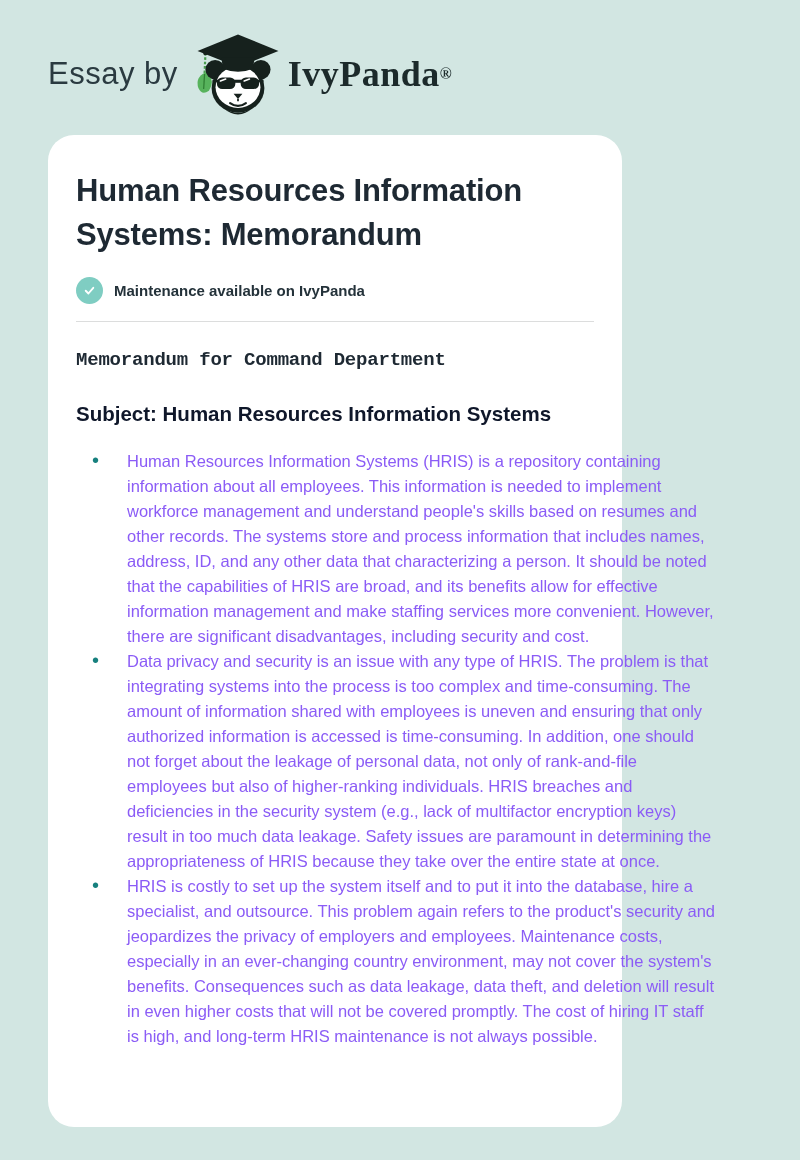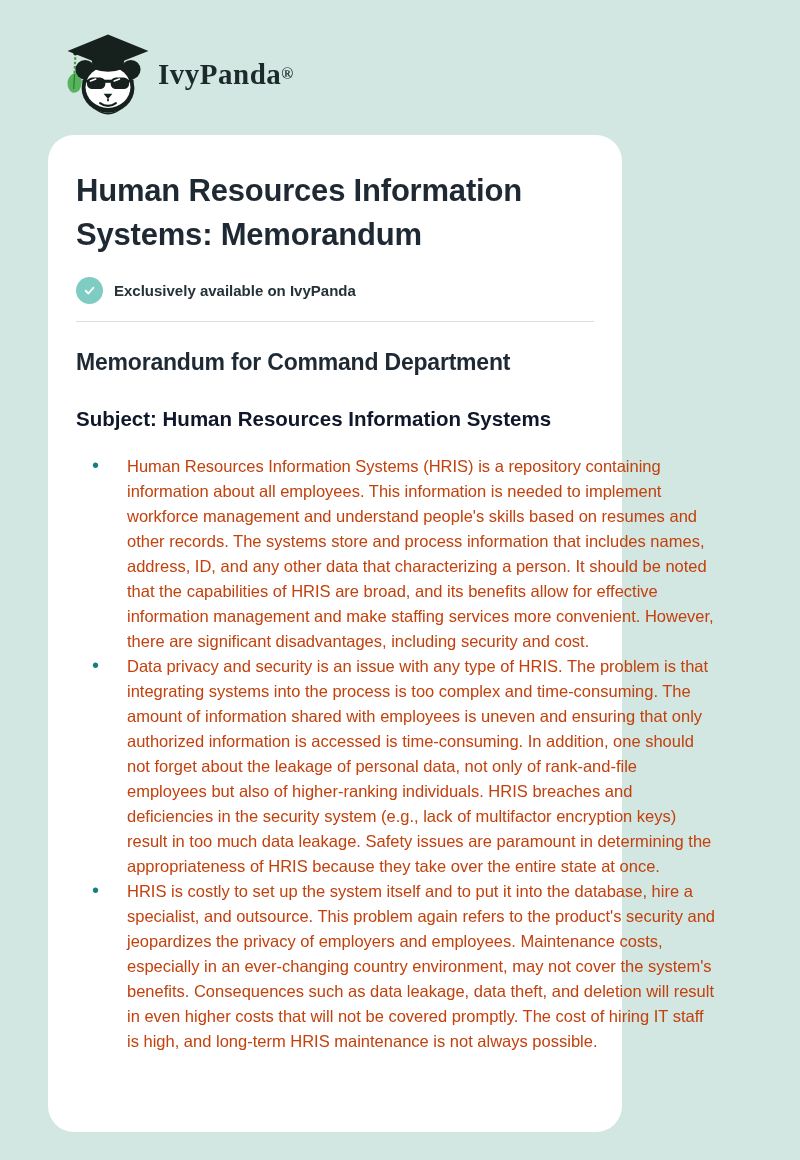--- a/index.html
+++ b/index.html
@@ -35,21 +35,21 @@
     cursor: pointer;
   }
   .logo svg.panda {
     width: 88px;
     height: 90px;
     display: block;
   }
   .brand {
     font-family: "Liberation Serif", serif;
     font-weight: 700;
-    font-size: 29px;
+    font-size: 36px;
     color: #1c2a2b;
     margin-left: 6px;
     letter-spacing: 0.5px;
   }
   .registered {
     font-family: "Liberation Serif", serif;
     font-weight: 700;
     font-size: 16px;
     color: #1c2a2b;
     vertical-align: 16px;
@@ -93,59 +93,61 @@
     font-weight: 700;
     color: #24323a;
   }
   hr.divider {
     border: none;
     border-top: 1px solid #dcdddd;
     margin: 0;
   }
   h2.memo-heading {
     margin: 27px 0 0 0;
-    font-size: 23px;
+    font-size: 19px;
     font-weight: 700;
     color: #1e2933;
     letter-spacing: -0.2px;
+    font-family: Liberation Mono, monospace;
   }
   h3.subject-heading {
     margin: 31px 0 0 0;
     font-size: 20.5px;
     font-weight: 700;
     color: #0f172a;
   }
   ul.memo-list {
     list-style: none;
     margin: 23px 0 0 0;
     padding: 0;
     width: 644px;
   }
   ul.memo-list li {
     position: relative;
     padding-left: 51px;
     font-size: 16.5px;
     line-height: 25px;
-    color: #c2410c;
+    color: #8b5cf6;
   }
   ul.memo-list li::before {
     content: "\2022";
     position: absolute;
     left: 16px;
     top: -1px;
     color: #17807e;
     font-size: 20px;
   }
 </style>
 </head>
 <body>
 
 <div class="page">
 
   <header class="site-header">
+    <span class="essay-by">Essay by</span>
     <span class="logo">
       <svg class="panda" viewBox="0 0 100 100" aria-hidden="true">
 
         <path d="M13 26 L12 50" stroke="#4a9e50" stroke-width="2.5" stroke-dasharray="3 2" fill="none"></path>
         <path d="M13 48 Q1 54 5 66 Q9 75 17 69 Q24 59 16 48 Z" fill="#57b35c"></path>
         <path d="M12 50 L11 67" stroke="#2e7d32" stroke-width="1.4" fill="none"></path>
 
         <circle cx="24" cy="45" r="11" fill="#16211d"></circle>
         <circle cx="76" cy="45" r="11" fill="#16211d"></circle>
 
@@ -176,21 +178,21 @@
 
   <main class="card">
     <h1 class="essay-title">Human Resources Information Systems: Memorandum</h1>
 
     <div class="badge">
       <span class="check-circle">
         <svg viewBox="0 0 24 24" aria-hidden="true">
           <polyline points="5,12.5 10,17.5 19,7" stroke="#ffffff" stroke-width="3.4" fill="none" stroke-linecap="round" stroke-linejoin="round"></polyline>
         </svg>
       </span>
-      <span class="badge-label">Exclusively available on IvyPanda</span>
+      <span class="badge-label">Maintenance available on IvyPanda</span>
     </div>
 
     <hr class="divider">
 
     <h2 class="memo-heading">Memorandum for Command Department</h2>
 
     <h3 class="subject-heading">Subject: Human Resources Information Systems</h3>
 
     <ul class="memo-list">
       <li>Human Resources Information Systems (HRIS) is a repository containing information about all employees. This information is needed to implement workforce management and understand people's skills based on resumes and other records. The systems store and process information that includes names, address, ID, and any other data that characterizing a person. It should be noted that the capabilities of HRIS are broad, and its benefits allow for effective information management and make staffing services more convenient. However, there are significant disadvantages, including security and cost.</li>

